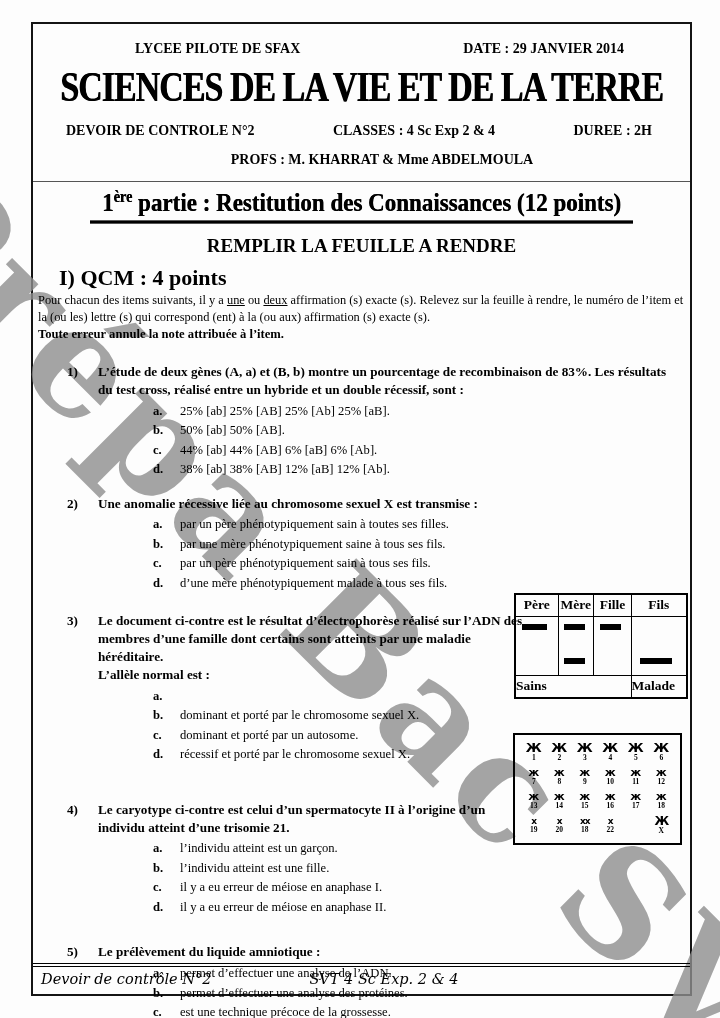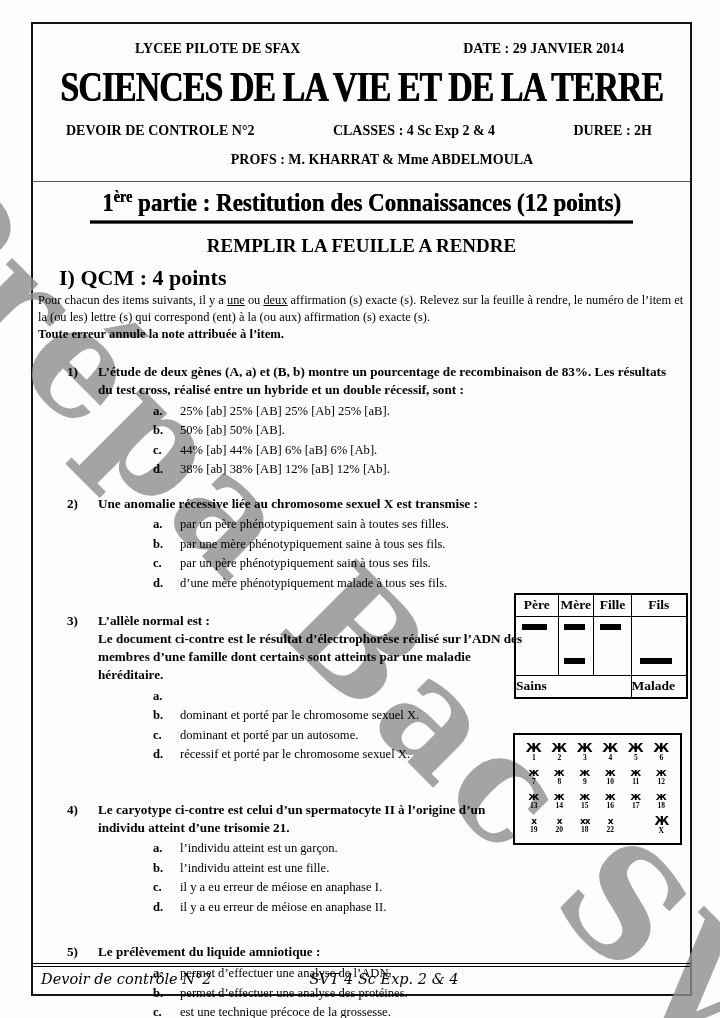--- a/index.html
+++ b/index.html
@@ -165,22 +165,22 @@
               <span class="ol">d.</span>
               <span class="ot">d’une mère phénotypiquement malade à tous ses fils.</span>
             </div>
         </div>
       </div>
     </div>
 
     <div class="q q3 narrow">
       <div class="qnum">3)</div>
       <div class="qbody">
+        <div class="qstem">Le document ci-contre est le résultat d’électrophorèse réalisé sur l’ADN des membres d’une famille dont certains sont atteints par une maladie héréditaire.</div>
         <div class="qstem">L’allèle normal est :</div>
-        <div class="qstem">Le document ci-contre est le résultat d’électrophorèse réalisé sur l’ADN des membres d’une famille dont certains sont atteints par une maladie héréditaire.</div>
         <div class="opts">
           <div class="opt">
               <span class="ol">a.</span>
             </div>
           <div class="opt">
               <span class="ol">b.</span>
               <span class="ot">dominant et porté par le chromosome sexuel X.</span>
             </div>
           <div class="opt">
               <span class="ol">c.</span>

